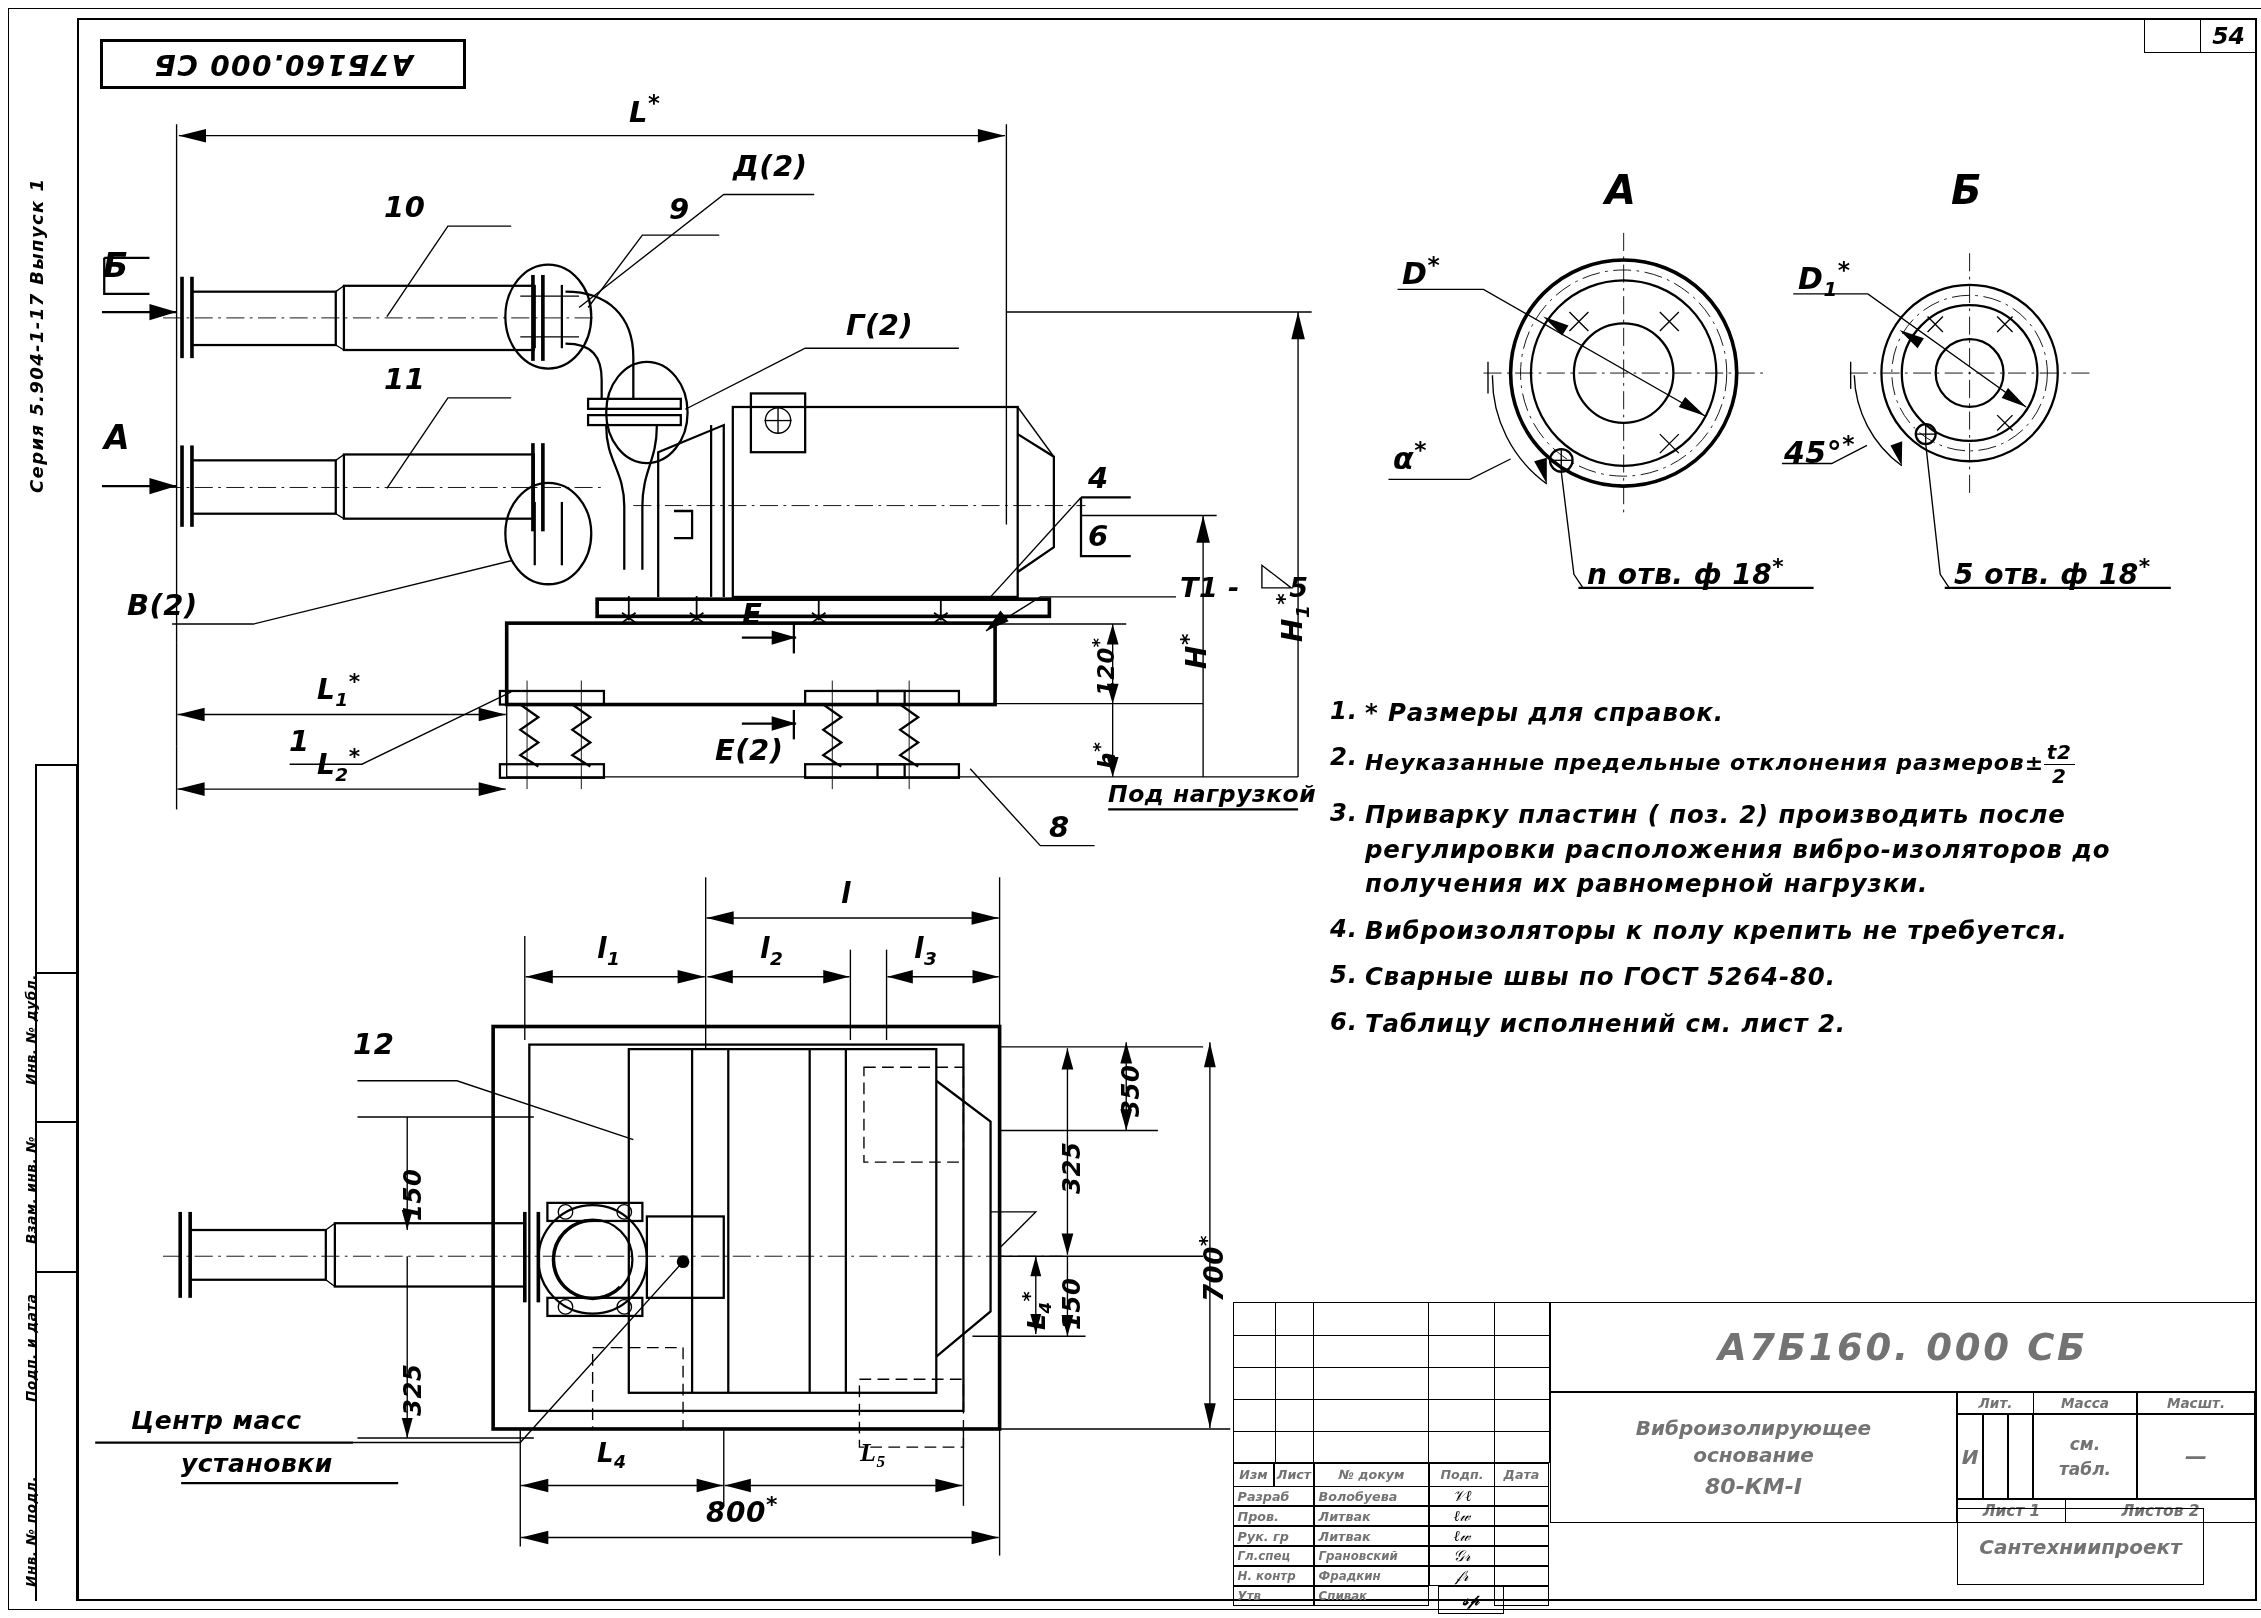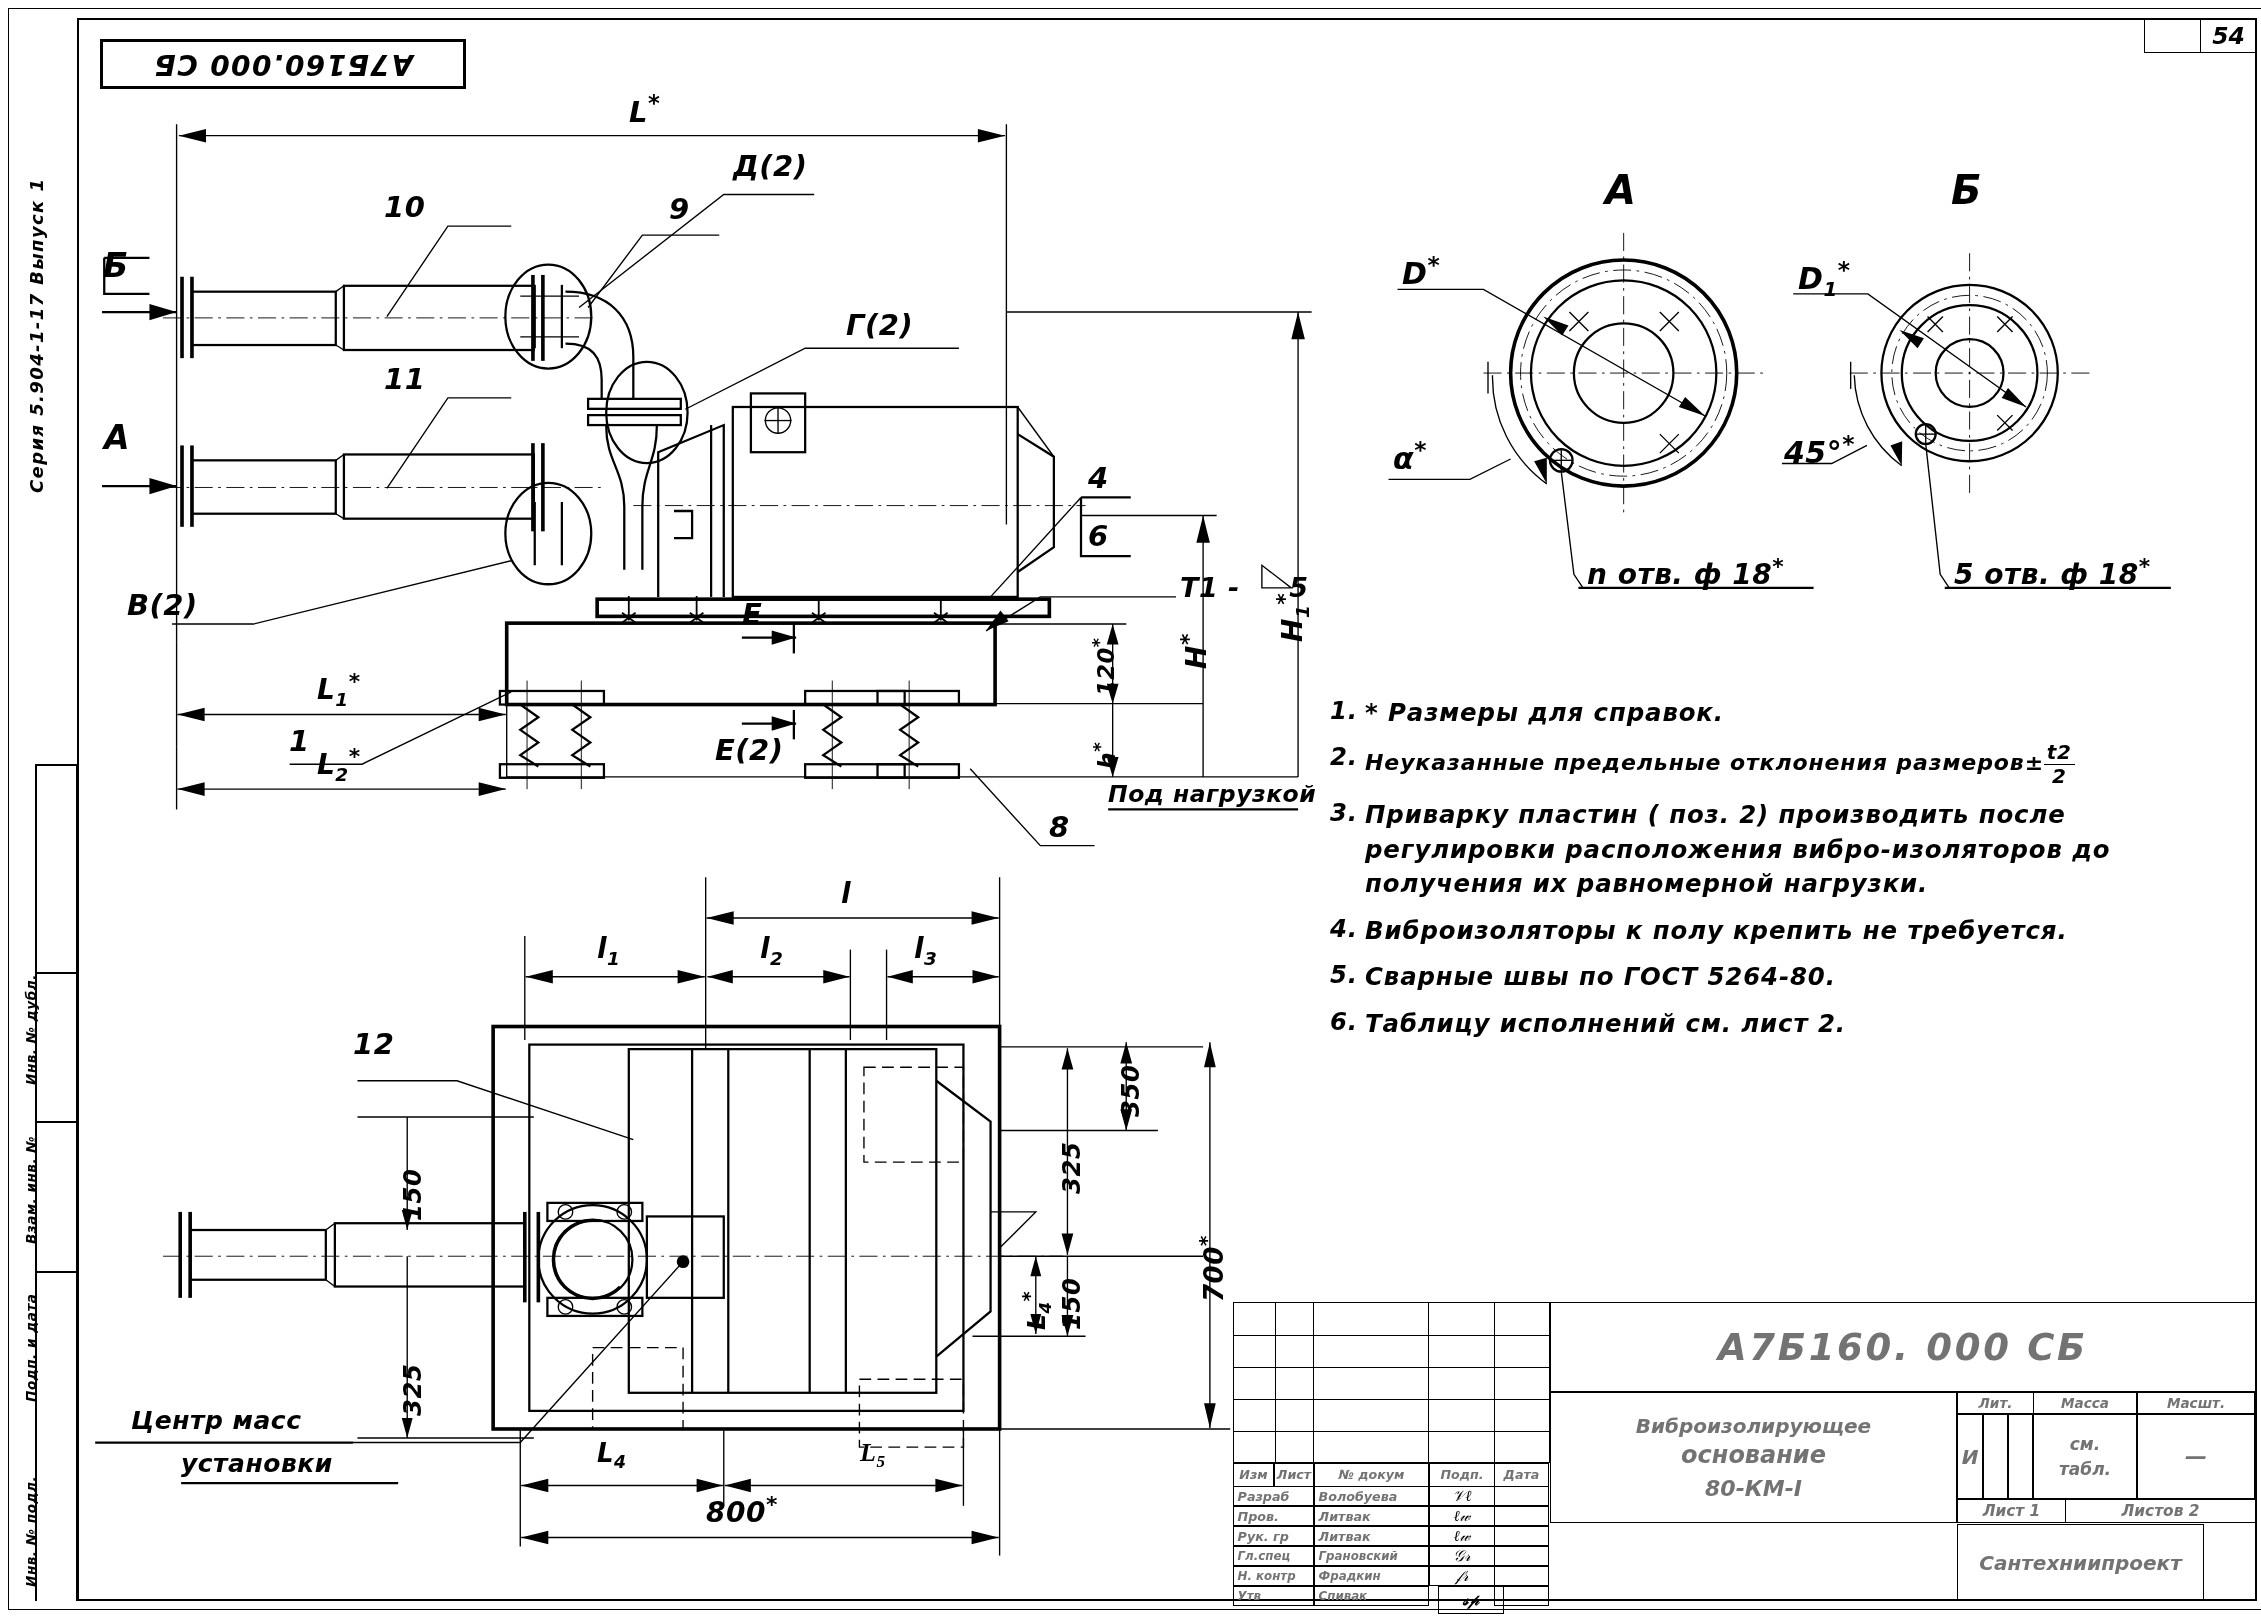--- a/index.html
+++ b/index.html
@@ -638,21 +638,21 @@
         <span class="sig">𝓈𝓅</span>
       </div>
     <div class="tbcell" style="left:261px;top:284px;width:55px;height:20px;"></div>
 
     <div class="tbcell ctr" style="left:317px;top:0px;width:706px;height:90px;">
       <span class="tbtxt" style="font-size:37px;letter-spacing:2.7px;">А7Б160. 000 СБ</span>
     </div>
 
     <div class="tbcell" style="left:317px;top:90px;width:407px;height:131px;display:flex;flex-direction:column;align-items:center;justify-content:center;">
       <span class="tbtxt" style="font-size:20px;">Виброизолирующее</span>
-      <span class="tbtxt" style="font-size:24px;margin-top:3px;">основание</span>
+      <span class="tbtxt" style="font-size:20px;margin-top:3px;">основание</span>
       <span class="tbtxt" style="font-size:22px;margin-top:7.2px;">80-КМ-I</span>
     </div>
 
     <div class="tbcell ctr" style="left:724px;top:90px;width:77px;height:22px;">
       <span class="tbtxt" style="font-size:13.6px;">Лит.</span>
       </div>
     <div class="tbcell ctr" style="left:800px;top:90px;width:104px;height:22px;">
       <span class="tbtxt" style="font-size:13.6px;">Масса</span>
       </div>
     <div class="tbcell ctr" style="left:904px;top:90px;width:118px;height:22px;">
@@ -672,20 +672,20 @@
       <span class="tbtxt" style="font-size:22px;">—</span>
       </div>
 
     <div class="tbcell ctr" style="left:724px;top:197px;width:109px;height:24.4px;">
       <span class="tbtxt" style="font-size:15.4px;">Лист 1</span>
       </div>
     <div class="tbcell ctr" style="left:832px;top:197px;width:191px;height:24.4px;">
       <span class="tbtxt" style="font-size:15.4px;">Листов 2</span>
       </div>
 
-    <div class="tbcell ctr" style="left:724px;top:222px;width:247px;height:77px;">
+    <div class="tbcell ctr" style="left:724px;top:206px;width:247px;height:77px;">
       <span class="tbtxt" style="font-size:20px;">Сантехниипроект</span>
       </div>
 
   </div>
 
 </div>
 
 
 </body></html>

